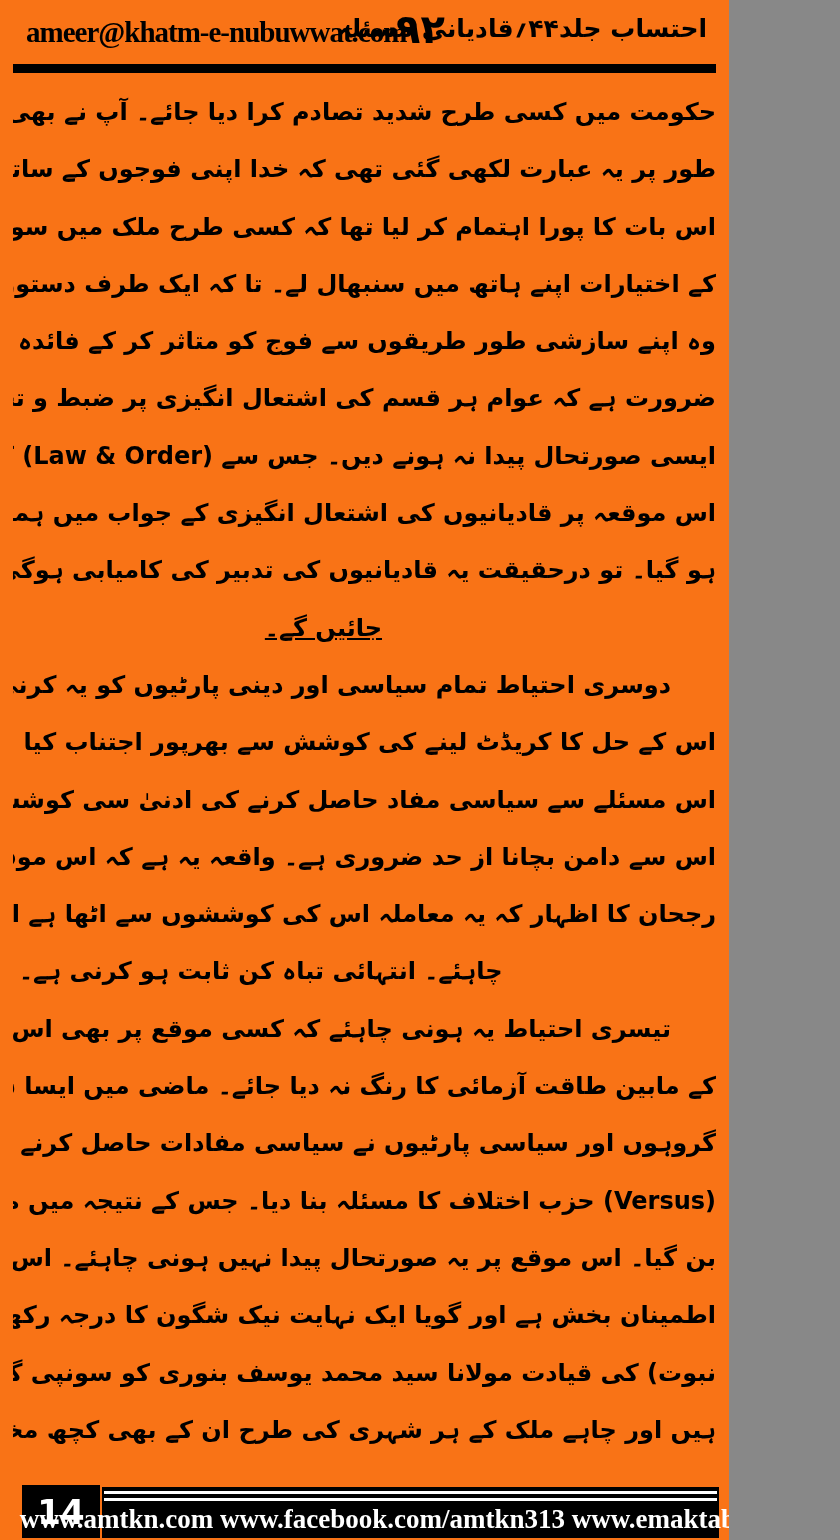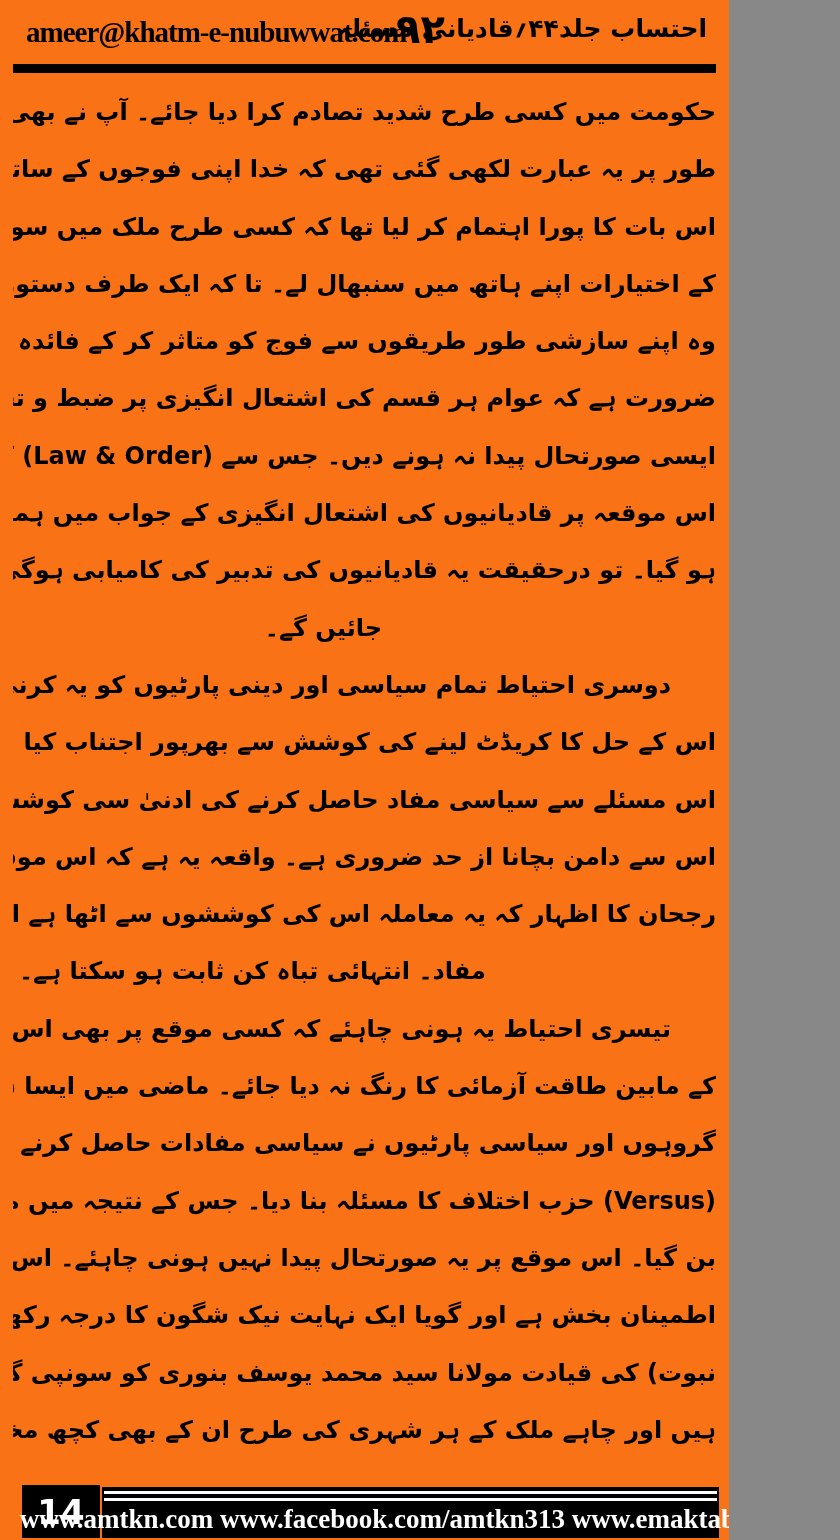--- a/index.html
+++ b/index.html
@@ -51,20 +51,21 @@
     text-align:justify;
     text-align-last:justify;
     -moz-text-align-last:justify;
     white-space:nowrap;
   }
   .line.indent{ text-indent:45px; }
   .line.end-center{
     text-align:center;text-align-last:right;
     padding-left:0;padding-right:334px;
     white-space:nowrap;
+    text-decoration:underline;
   }
   .line.end-left{
     direction:rtl;
     text-align:left;text-align-last:left;
     padding-left:6px;padding-right:0;
     white-space:nowrap;
   }
   
   .footer-pagebox{
     position:absolute;left:22px;top:1485px;width:78px;height:53px;
@@ -114,21 +115,21 @@
       <div class="line justify">ضرورت ہے کہ عوام ہر قسم کی اشتعال انگیزی پر ضبط و تحمل اور صبر سے کام لیں اور کسی وقت بھی کوئی</div>
       <div class="line justify">ایسی صورتحال پیدا نہ ہونے دیں۔ جس سے (Law &amp; Order) کا مسئلہ کھڑا ہو جائے۔ اگر</div>
       <div class="line justify">اس موقعہ پر قادیانیوں کی اشتعال انگیزی کے جواب میں ہماری جانب سے بھی اسی قسم کا معاملہ</div>
       <div class="line justify">ہو گیا۔ تو درحقیقت یہ قادیانیوں کی تدبیر کی کامیابی ہوگی اور گویا ہم خود ان کے جال میں پھنس</div>
       <div class="line end-center">جائیں گے۔</div>
       <div class="line justify indent">دوسری احتیاط تمام سیاسی اور دینی پارٹیوں کو یہ کرنی چاہئے کہ اس مسئلہ کے اٹھانے اور</div>
       <div class="line justify">اس کے حل کا کریڈٹ لینے کی کوشش سے بھرپور اجتناب کیا جائے۔ کسی سیاسی پارٹی کی جانب سے</div>
       <div class="line justify">اس مسئلے سے سیاسی مفاد حاصل کرنے کی ادنیٰ سی کوشش بھی پورے معاملہ کو خراب کر سکتی ہے۔ لہذا</div>
       <div class="line justify">اس سے دامن بچانا از حد ضروری ہے۔ واقعہ یہ ہے کہ اس موقعہ پر کسی پارٹی کی جانب سے اس</div>
       <div class="line justify">رجحان کا اظہار کہ یہ معاملہ اس کی کوششوں سے اٹھا ہے اور اس کی کامیابی کا سہرا اس کے سر بندھنا</div>
-      <div class="line end-left">مفاد۔ انتہائی تباہ کن ثابت ہو سکتا ہے۔</div>
+      <div class="line end-left">چاہئے۔ انتہائی تباہ کن ثابت ہو کرنی ہے۔</div>
       <div class="line justify indent">تیسری احتیاط یہ ہونی چاہئے کہ کسی موقع پر بھی اس معاملہ کو حکومت اور حزب اختلاف</div>
       <div class="line justify">کے مابین طاقت آزمائی کا رنگ نہ دیا جائے۔ ماضی میں ایسا ہو چکا ہے کہ اس مسئلے سے بعض</div>
       <div class="line justify">گروہوں اور سیاسی پارٹیوں نے سیاسی مفادات حاصل کرنے کی کوشش کی اور اس کو حکومت</div>
       <div class="line justify">(Versus) حزب اختلاف کا مسئلہ بنا دیا۔ جس کے نتیجہ میں مسئلہ حل ہونے کے بجائے لاینحل</div>
       <div class="line justify">بن گیا۔ اس موقع پر یہ صورتحال پیدا نہیں ہونی چاہئے۔ اس سلسلے میں یہ بات نہایت امید افزا اور</div>
       <div class="line justify">اطمینان بخش ہے اور گویا ایک نہایت نیک شگون کا درجہ رکھتی ہے کہ اس بار متحدہ مجلس عمل (تحفظ ختم</div>
       <div class="line justify">نبوت) کی قیادت مولانا سید محمد یوسف بنوری کو سونپی گئی ہے۔ جو ایک خالص غیر سیاسی شخصیت</div>
       <div class="line justify">ہیں اور چاہے ملک کے ہر شہری کی طرح ان کے بھی کچھ مخصوص سیاسی نظریات ہوں۔ بہرحال وہ</div>
     </div>
 

